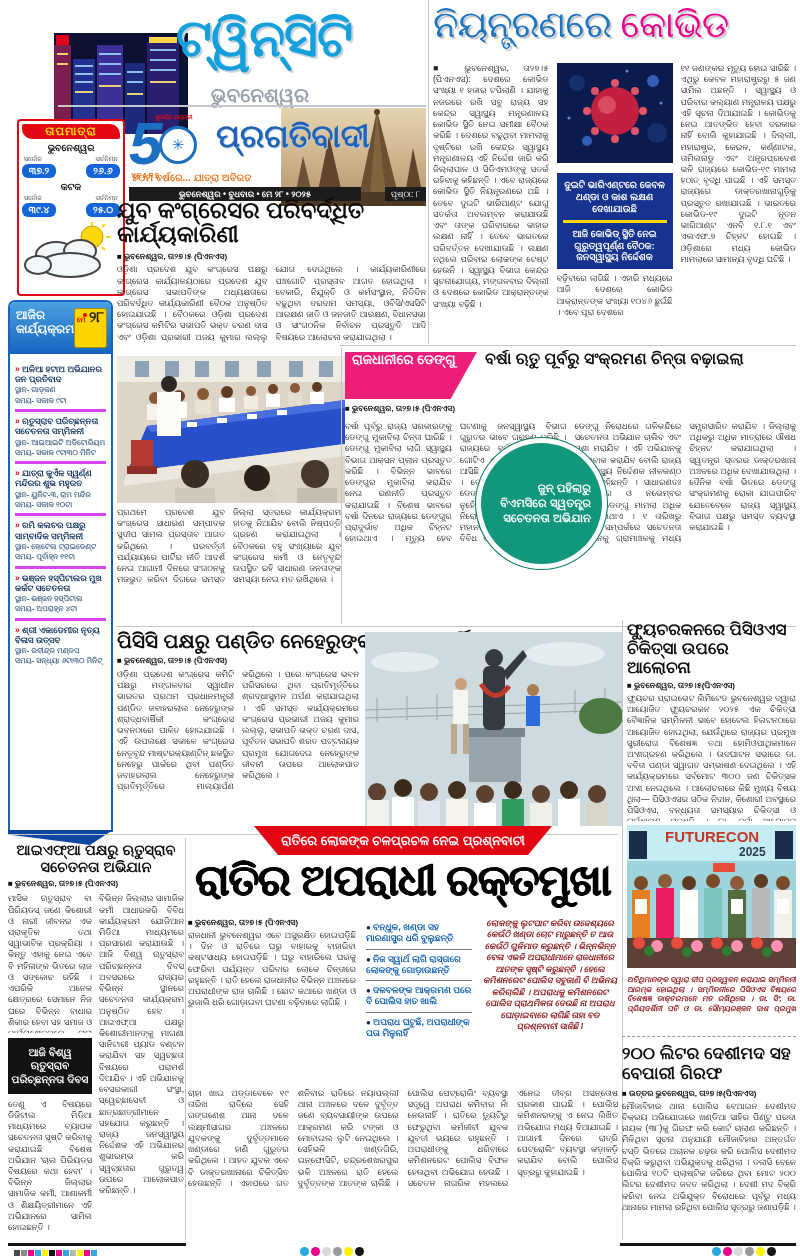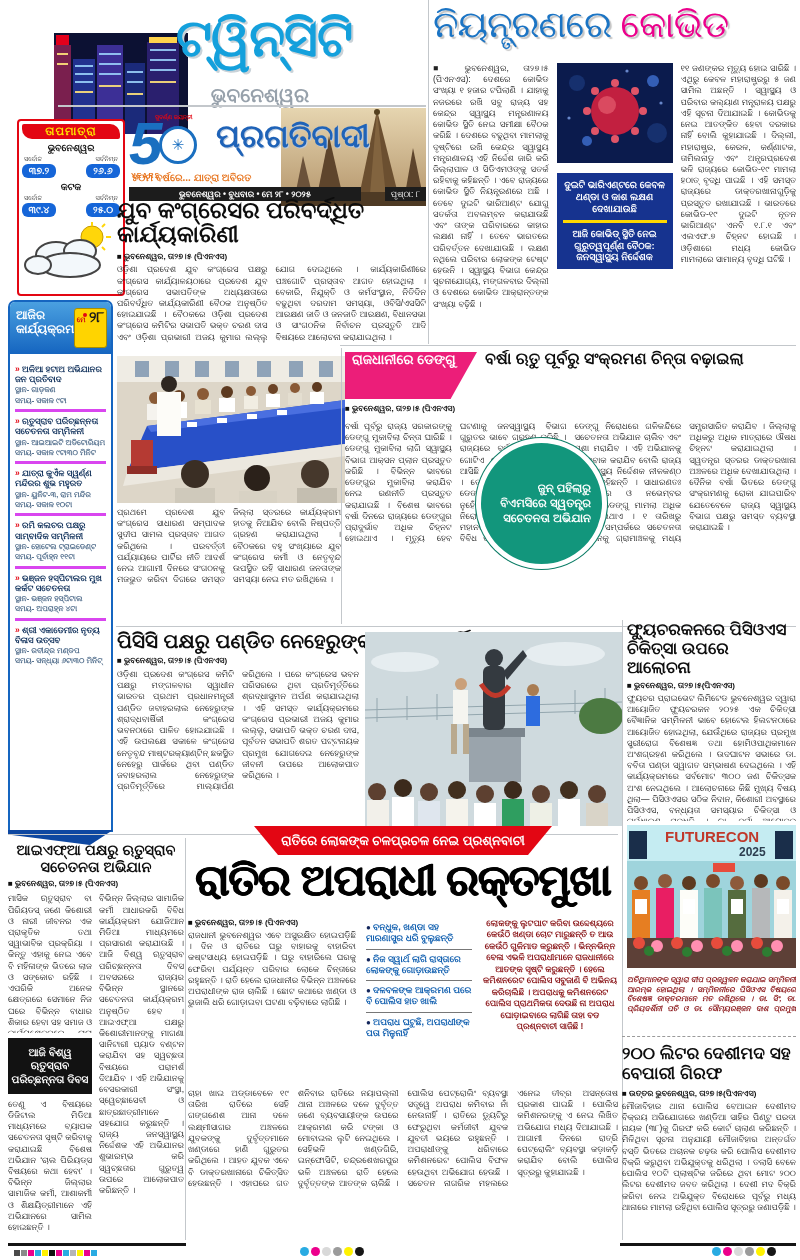--- a/index.html
+++ b/index.html
@@ -88,21 +88,21 @@
   
   .crime{position:absolute;left:188px;top:826px;width:430px}
   .ribbon{position:absolute;left:66px;top:0;width:298px;height:29px;background:#e30613;clip-path:polygon(0 0,100% 0,calc(100% - 24px) 100%,24px 100%);color:#fff;font-size:13px;font-weight:bold;display:flex;align-items:center;justify-content:center}
   .crime-head{position:absolute;left:0;top:30px;width:430px;text-align:center;font-size:43px;font-weight:bold;letter-spacing:-1px;text-shadow:.6px 0 #000,-.6px 0 #000}
   .crime-mid{position:absolute;left:0;top:92px;width:430px;height:166px;display:flex;gap:10px}
   .crime-c1{width:168px}
   .crime-bullets{width:106px}
   .cb{color:#1260b0;font-weight:bold;font-size:9px;line-height:1.25;padding:4px 0;border-bottom:1px solid #777}
   .cb:last-child{border-bottom:none}
   .cb::before{content:"● ";color:#13265c;font-size:8px}
-  .crime-intro{width:136px;color:#8a1518;font-weight:bold;font-size:8.5px;line-height:1.35;text-align:center;overflow:hidden}
+  .crime-intro{width:136px;color:#8a1518;font-style:italic;font-weight:bold;font-size:8.5px;line-height:1.35;text-align:center;overflow:hidden}
   .crime-body{position:absolute;left:0;top:262px;width:430px;height:170px;columns:4;column-gap:9px}
 
   
   .ifa{position:absolute;left:8px;top:842px;width:176px}
   .ifa-head{font-size:14.5px;line-height:1.15;text-align:center}
   .ifa-cols{display:flex;gap:7px;margin-top:4px}
   .ifa-colA{width:84px}
   .ifa-colB{width:85px;height:356px}
   .ifa-box{background:#121212;color:#fff;font-weight:bold;font-size:10.5px;line-height:1.25;text-align:center;padding:8px 3px;margin:5px 0}
   
@@ -254,20 +254,21 @@
             <circle cx="12" cy="55" r="1.6"></circle>
               <circle cx="104" cy="40" r="1.6"></circle>
               <circle cx="70" cy="8" r="1.6"></circle>
           </g>
         </svg>
         <div class="covid-box">
           <div>ଦୁଇଟି ଭାରିଏଣ୍ଟରେ କେବଳ ଥଣ୍ଡା ଓ କାଶ ଲକ୍ଷଣ ଦେଖାଯାଉଛି</div>
           <div class="covid-box-div"></div>
           <div>ଆଜି କୋଭିଡ୍ ସ୍ଥିତି ନେଇ ଗୁରୁତ୍ୱପୂର୍ଣ୍ଣ ବୈଠକ: ଜନସ୍ୱାସ୍ଥ୍ୟ ନିର୍ଦ୍ଦେଶକ</div>
         </div>
+        <div class="bt" style="height:46px;margin-top:4px">ବଢ଼ିବାରେ ଲାଗିଛି । ଏହାରି ମଧ୍ୟରେ ଆଜି ଦେଶରେ କୋଭିଡ ଆକ୍ରାନ୍ତଙ୍କ ସଂଖ୍ୟା ୧୦୪୬ ଛୁଇଁଛି । ଏବେ ପୂରା ଦେଶରେ</div>
       </div>
       <div class="covid-col bt" style="height:258px">୧୧ ଜଣଙ୍କର ମୃତ୍ୟୁ ହୋଇ ସାରିଛି । ଏଥିରୁ କେବଳ ମହାରାଷ୍ଟ୍ରରୁ ୫ ଜଣ ସାମିଲ ଅଛନ୍ତି । ସ୍ୱାସ୍ଥ୍ୟ ଓ ପରିବାର କଲ୍ୟାଣ ମନ୍ତ୍ରାଳୟ ପକ୍ଷରୁ ଏହି ସୂଚନା ଦିଆଯାଇଛି । କୋଭିଡକୁ ନେଇ ଆତଙ୍କିତ ହେବା ଦରକାର ନାହିଁ ବୋଲି କୁହାଯାଇଛି । ଦିଲ୍ଲୀ, ମହାରାଷ୍ଟ୍ର, କେରଳ, କର୍ଣ୍ଣାଟକ, ତାମିଲନାଡୁ ଏବଂ ଅନ୍ଧ୍ରପ୍ରଦେଶ ଭଳି ରାଜ୍ୟରେ କୋଭିଡ-୧୯ ମାମଲା ହଠାତ୍ ବୃଦ୍ଧି ପାଇଛି । ଏହି ସମସ୍ତ ରାଜ୍ୟରେ ଡାକ୍ତରଖାନାଗୁଡ଼ିକୁ ପ୍ରସ୍ତୁତ ରଖାଯାଇଛି । ଭାରତରେ କୋଭିଡ-୧୯ ଦୁଇଟି ନୂତନ ଭାରିଆଣ୍ଟ ଏନବି ୧.୮.୧ ଏବଂ ଏଲଏଫ.୭ ଚିହ୍ନଟ ହୋଇଛି । ଓଡ଼ିଶାରେ ମଧ୍ୟ କୋଭିଡ ମାମଲାରେ ସାମାନ୍ୟ ବୃଦ୍ଧି ଘଟିଛି ।</div>
     </div>
   </section>
 
   <aside class="events">
     <div class="ev-head">
       <span style="display:inline-block;width:56px">ଆଜିର କାର୍ଯ୍ୟକ୍ରମ</span>
       <span class="calendar">
         <span class="cal-top"><i style="left:6px"></i></span>

